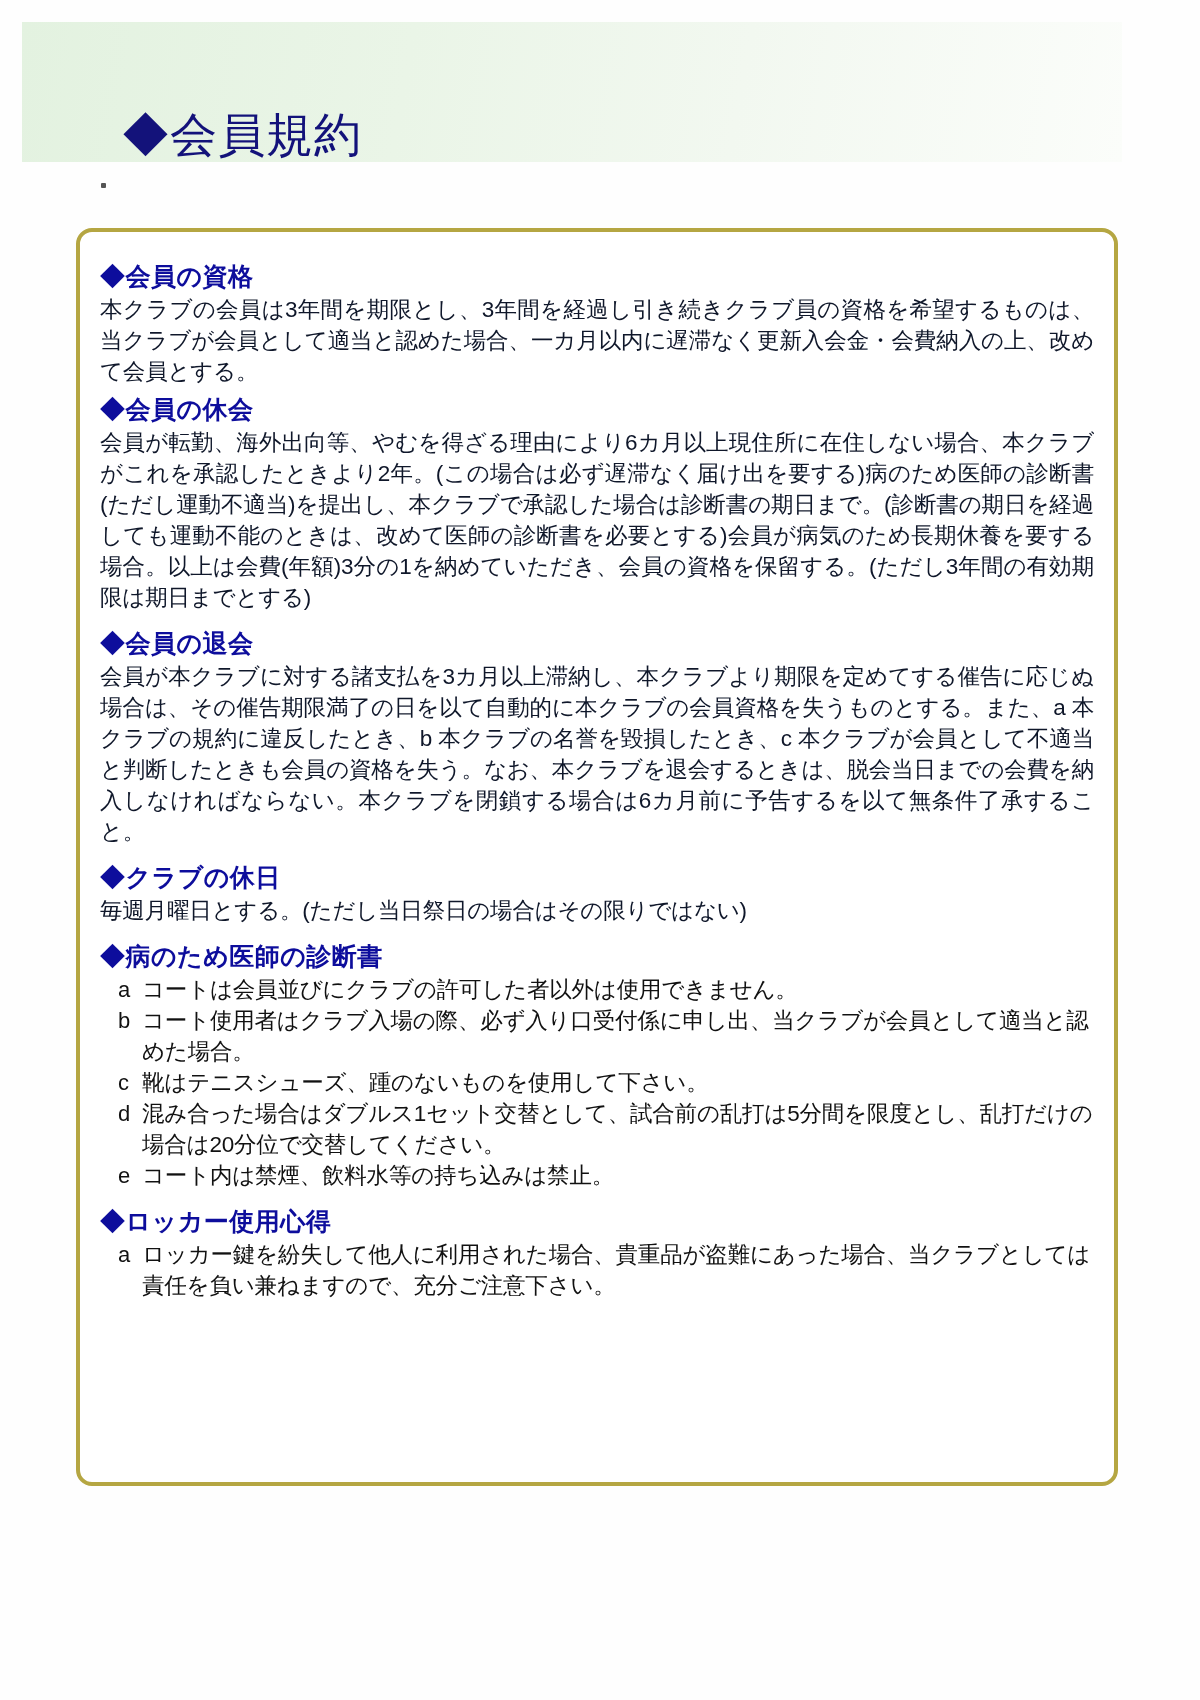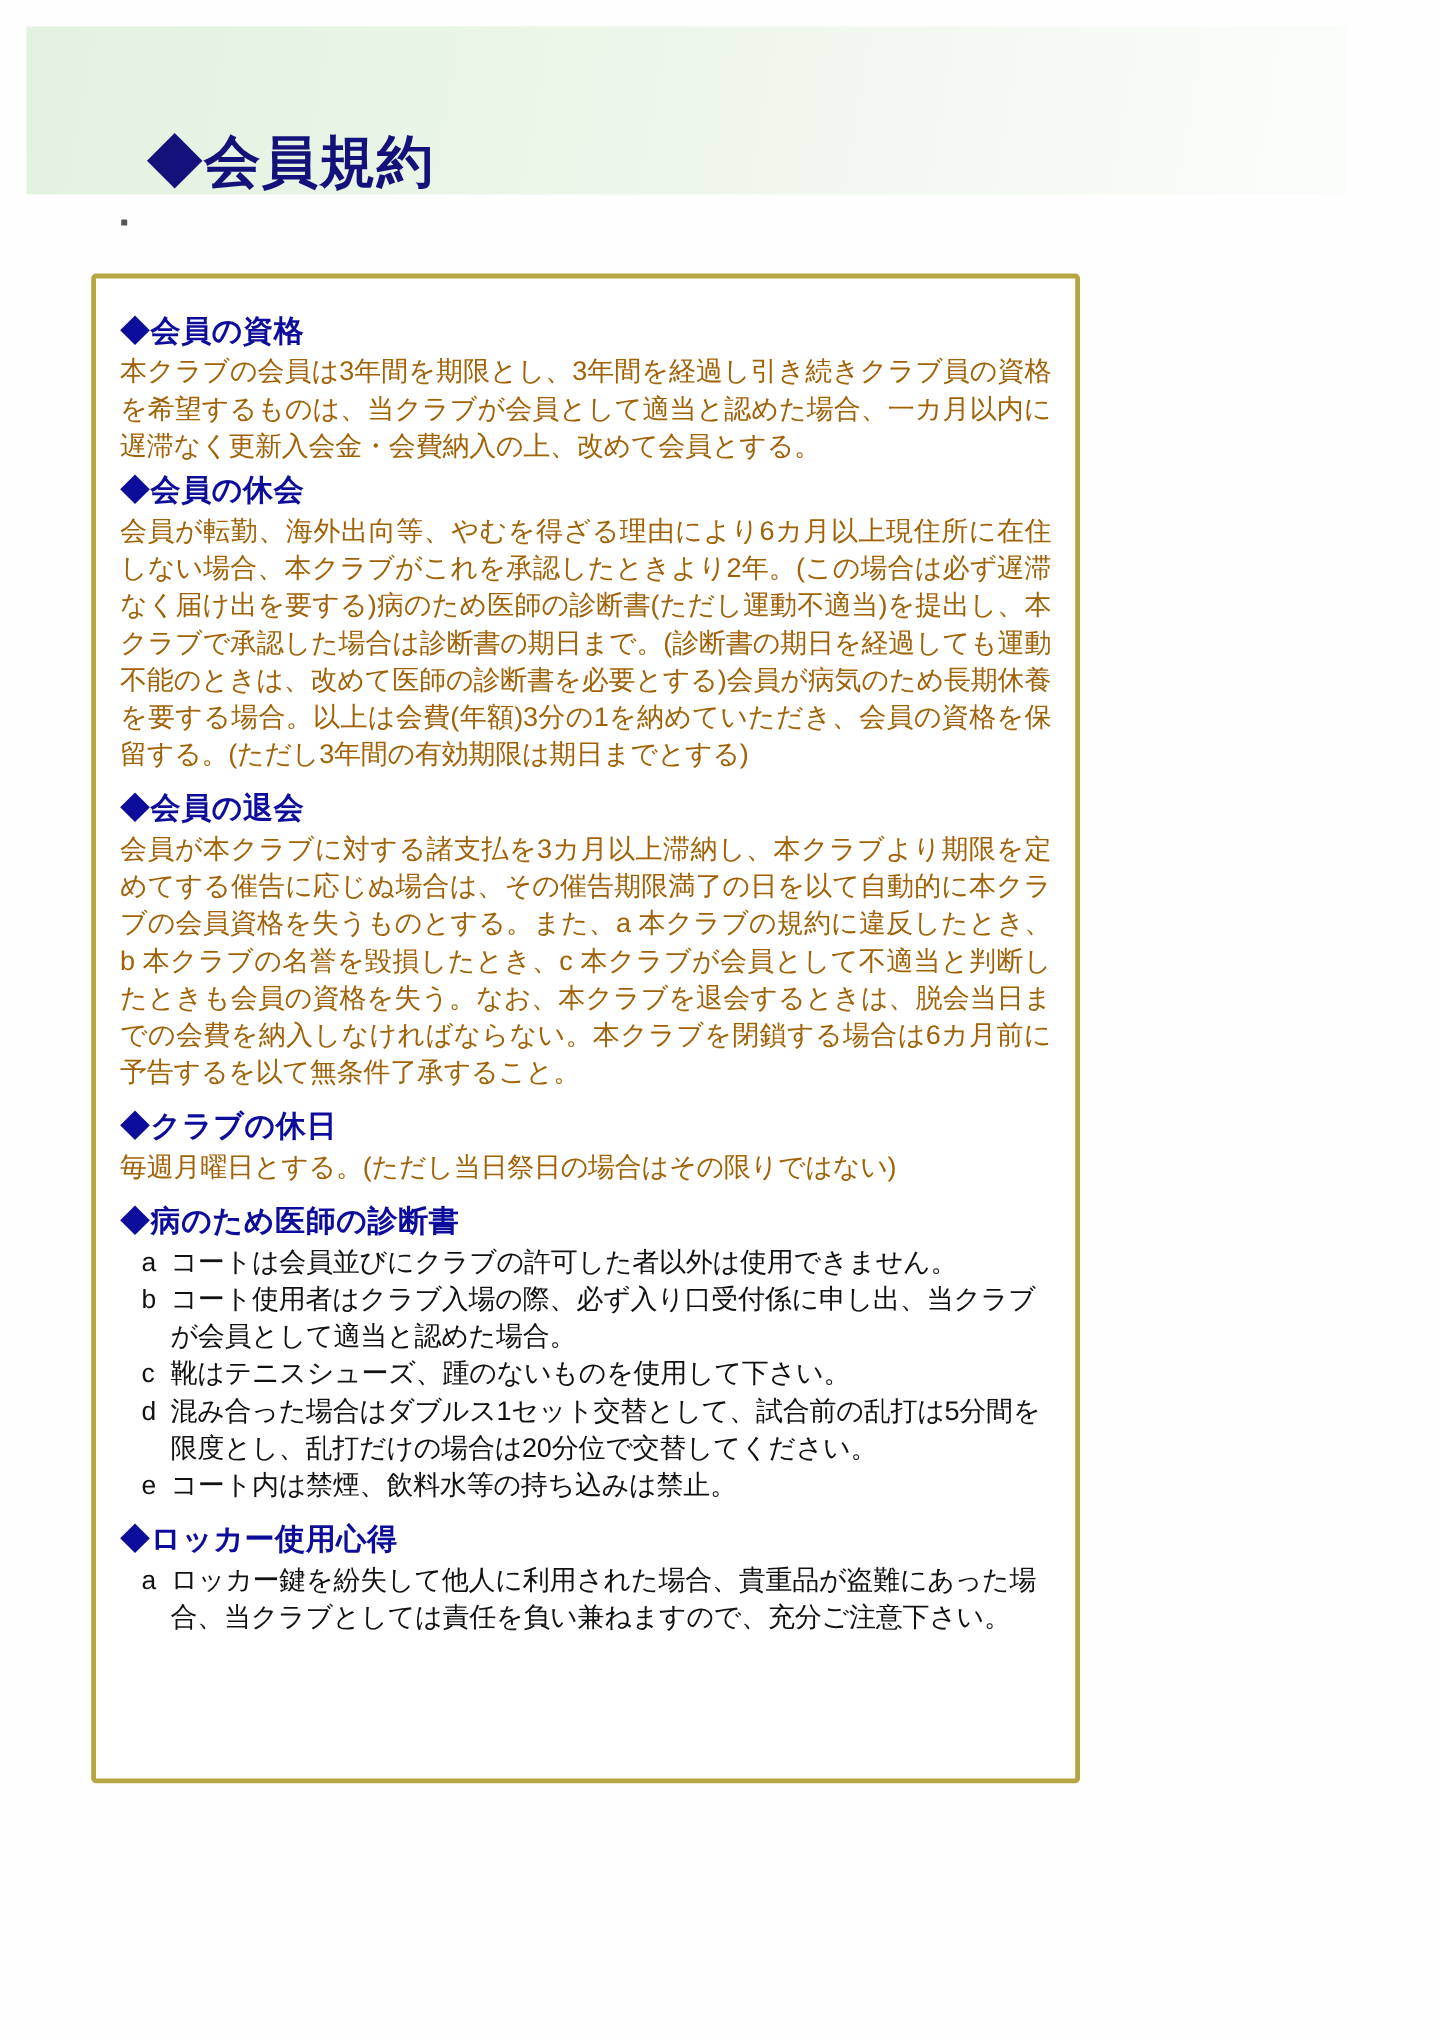--- a/index.html
+++ b/index.html
@@ -29,44 +29,44 @@
     top: 22px;
     width: 1100px;
     height: 140px;
     background: linear-gradient(100deg, #e3f2e0 0%, #eaf5e7 35%, #f2f8f0 65%, #fbfdfa 100%);
   }
   .header-title {
     position: absolute;
     left: 100px;
     top: 82px;
     font-size: 47px;
-    font-weight: bold;
+    font-weight: normal;
     color: #13127a;
     letter-spacing: 1px;
     white-space: nowrap;
   }
   .tiny-mark {
     position: absolute;
     left: 101px;
     top: 183px;
     width: 5px;
     height: 5px;
     background: #555;
     border-radius: 1px;
   }
 
   
   .frame {
     position: absolute;
     left: 76px;
     top: 228px;
-    width: 824px;
+    width: 1042px;
     height: 1258px;
     border: 4px solid #b5a642;
-    border-radius: 4px;
+    border-radius: 16px;
     box-sizing: border-box;
     background: #ffffff;
   }
   .frame-inner {
     position: absolute;
     left: 20px;
     top: 22px;
     right: 20px;
     bottom: 20px;
     overflow: hidden;
@@ -79,21 +79,21 @@
   .sec-head {
     color: #0d0d9c;
     font-weight: bold;
     font-size: 25px;
     line-height: 32px;
     letter-spacing: 0.5px;
     margin: 6px 0 2px 0;
     white-space: nowrap;
   }
   .sec-body {
-    color: #a16207;
+    color: #0f172a;
     font-size: 22.5px;
     line-height: 31px;
     letter-spacing: -0.2px;
     text-align: justify;
     margin: 0 0 2px 0;
   }
   .gap-top {
     margin-top: 14px;
   }
 

